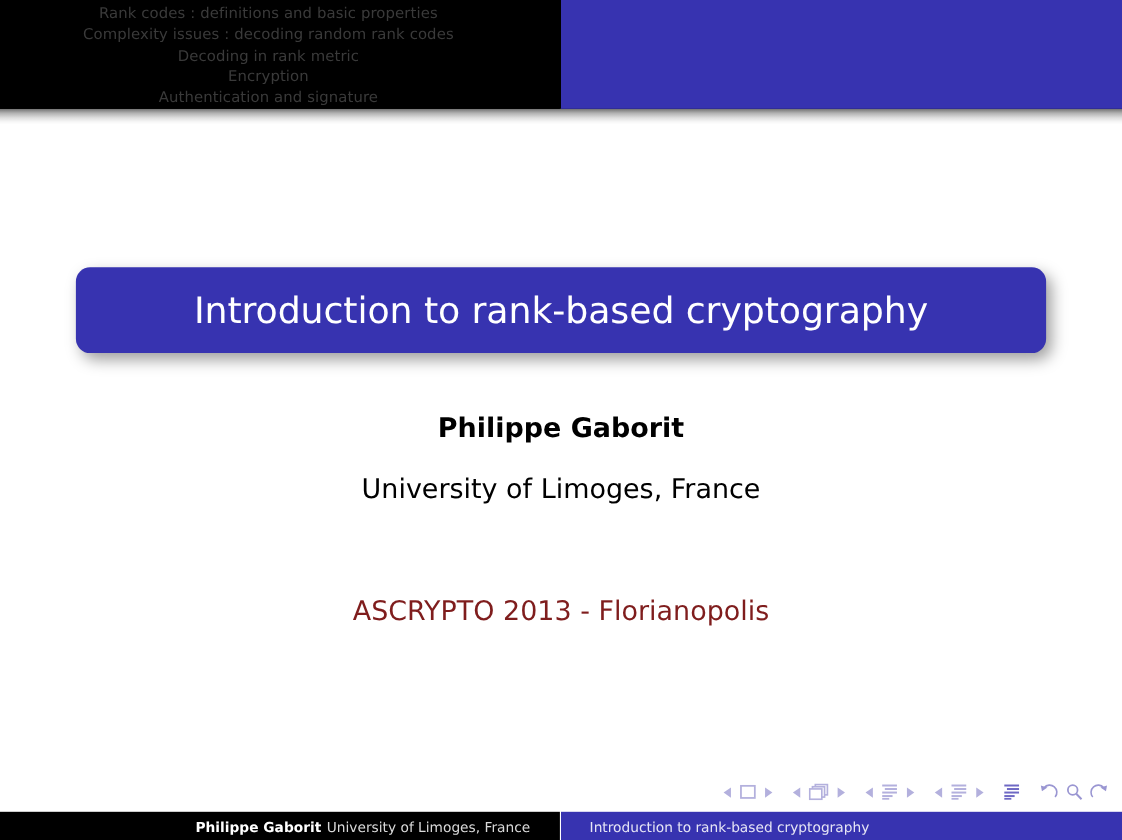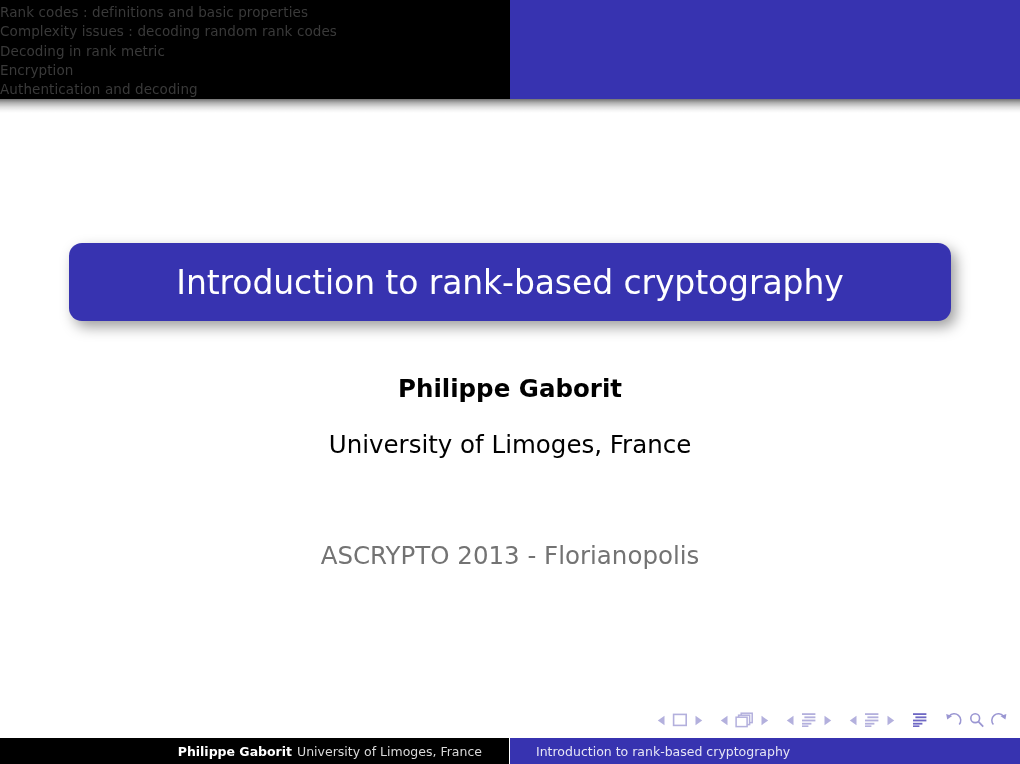--- a/index.html
+++ b/index.html
@@ -29,21 +29,21 @@
     position: absolute;
     left: 0;
     top: 0;
     width: 509px;
     height: 99px;
     background: #000000;
     box-sizing: border-box;
     padding: 3px 21px 0 0;
     display: flex;
     flex-direction: column;
-    align-items: flex-start;
+    align-items: center;
     justify-content: flex-start;
   }
   .headbar-right {
     position: absolute;
     left: 510px;
     top: 0;
     width: 510px;
     height: 99px;
     background: #3733b0;
   }
@@ -128,21 +128,21 @@
     font-size: 24.5px;
     color: #000000;
   }
   .venue {
     position: absolute;
     left: 0;
     top: 541px;
     width: 1020px;
     text-align: center;
     font-size: 24.5px;
-    color: #737373;
+    color: #7f1d1d;
   }
 
   
   .navsyms {
     position: absolute;
     right: 12px;
     top: 707px;
     height: 26px;
     display: flex;
     align-items: center;
@@ -209,21 +209,21 @@
 </style>
 </head>
 <body>
 
 <div class="headbar">
   <div class="headbar-left">
     <div class="headbar-line">Rank codes : definitions and basic properties</div>
     <div class="headbar-line">Complexity issues : decoding random rank codes</div>
     <div class="headbar-line">Decoding in rank metric</div>
     <div class="headbar-line">Encryption</div>
-    <div class="headbar-line">Authentication and decoding</div>
+    <div class="headbar-line">Authentication and signature</div>
   </div>
   <div class="headbar-right"></div>
 </div>
 <div class="head-shadow"></div>
 
 <div class="titlebox-wrap">
   <div class="titlebox-shadow"></div>
   <div class="titlebox">
     <span class="titlebox-text">Introduction to rank-based cryptography</span>
   </div>

